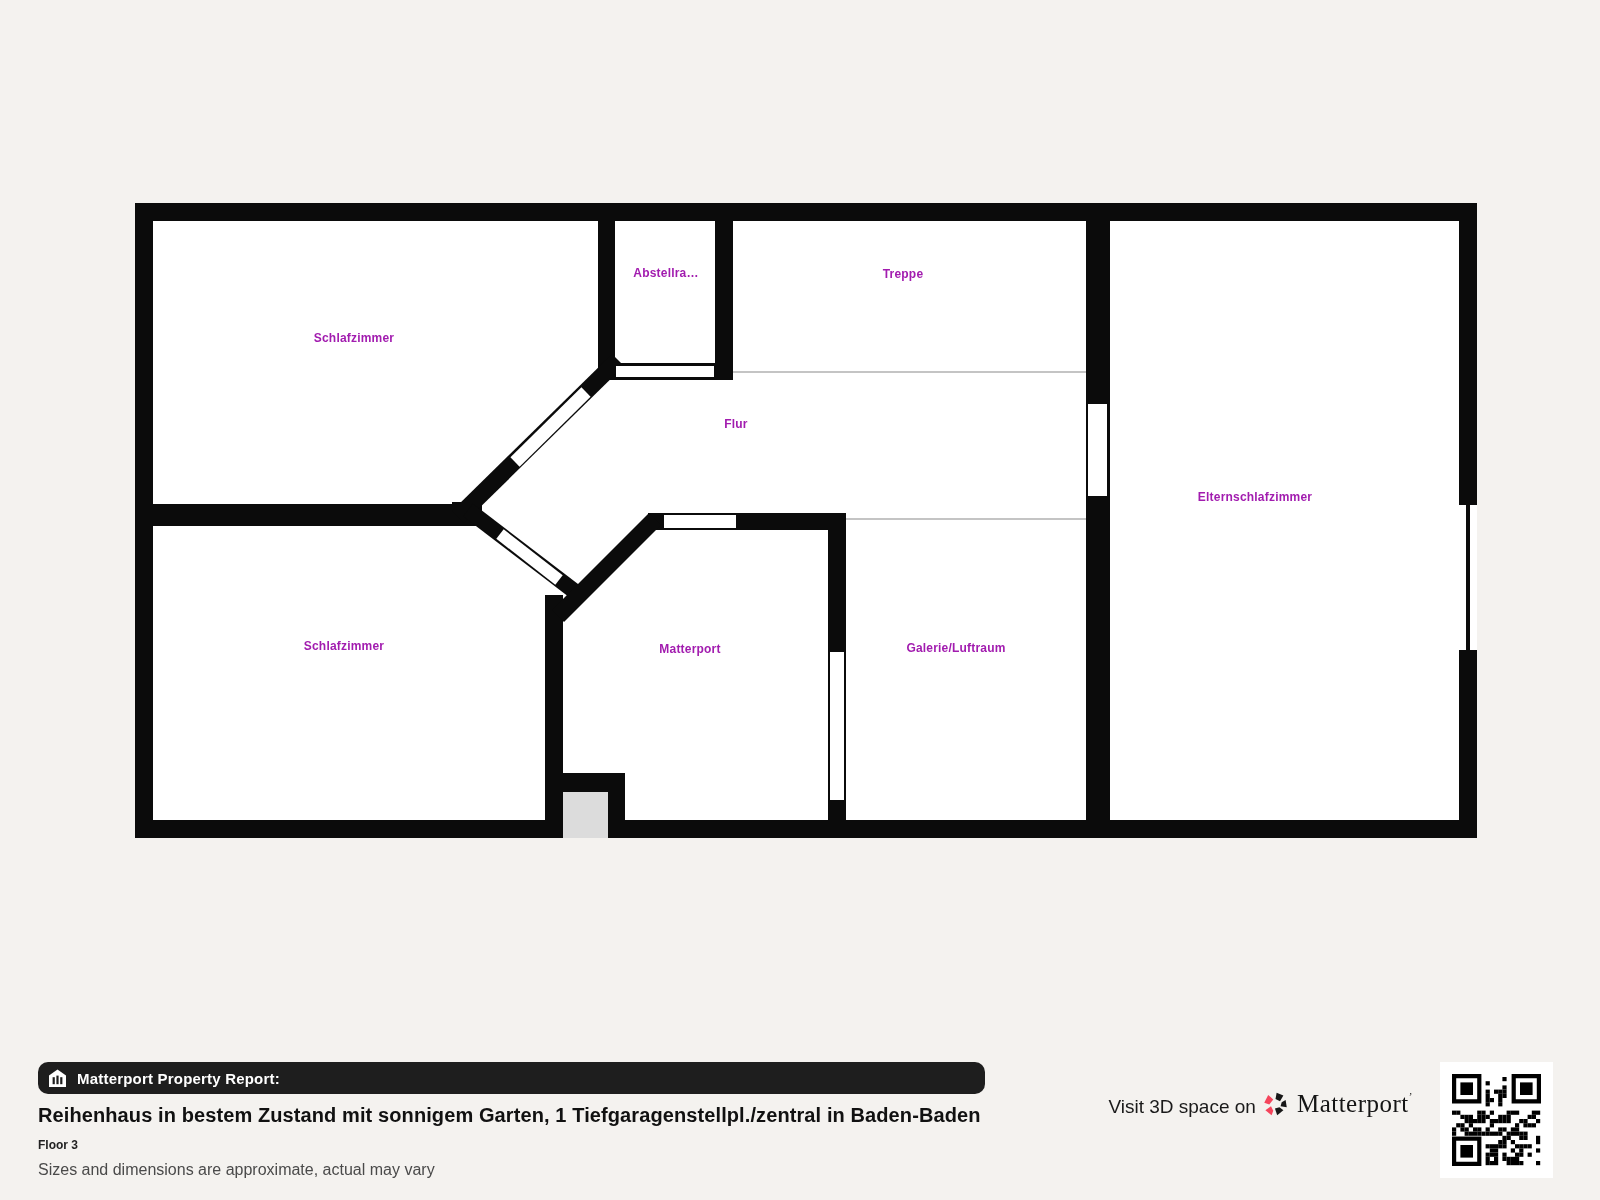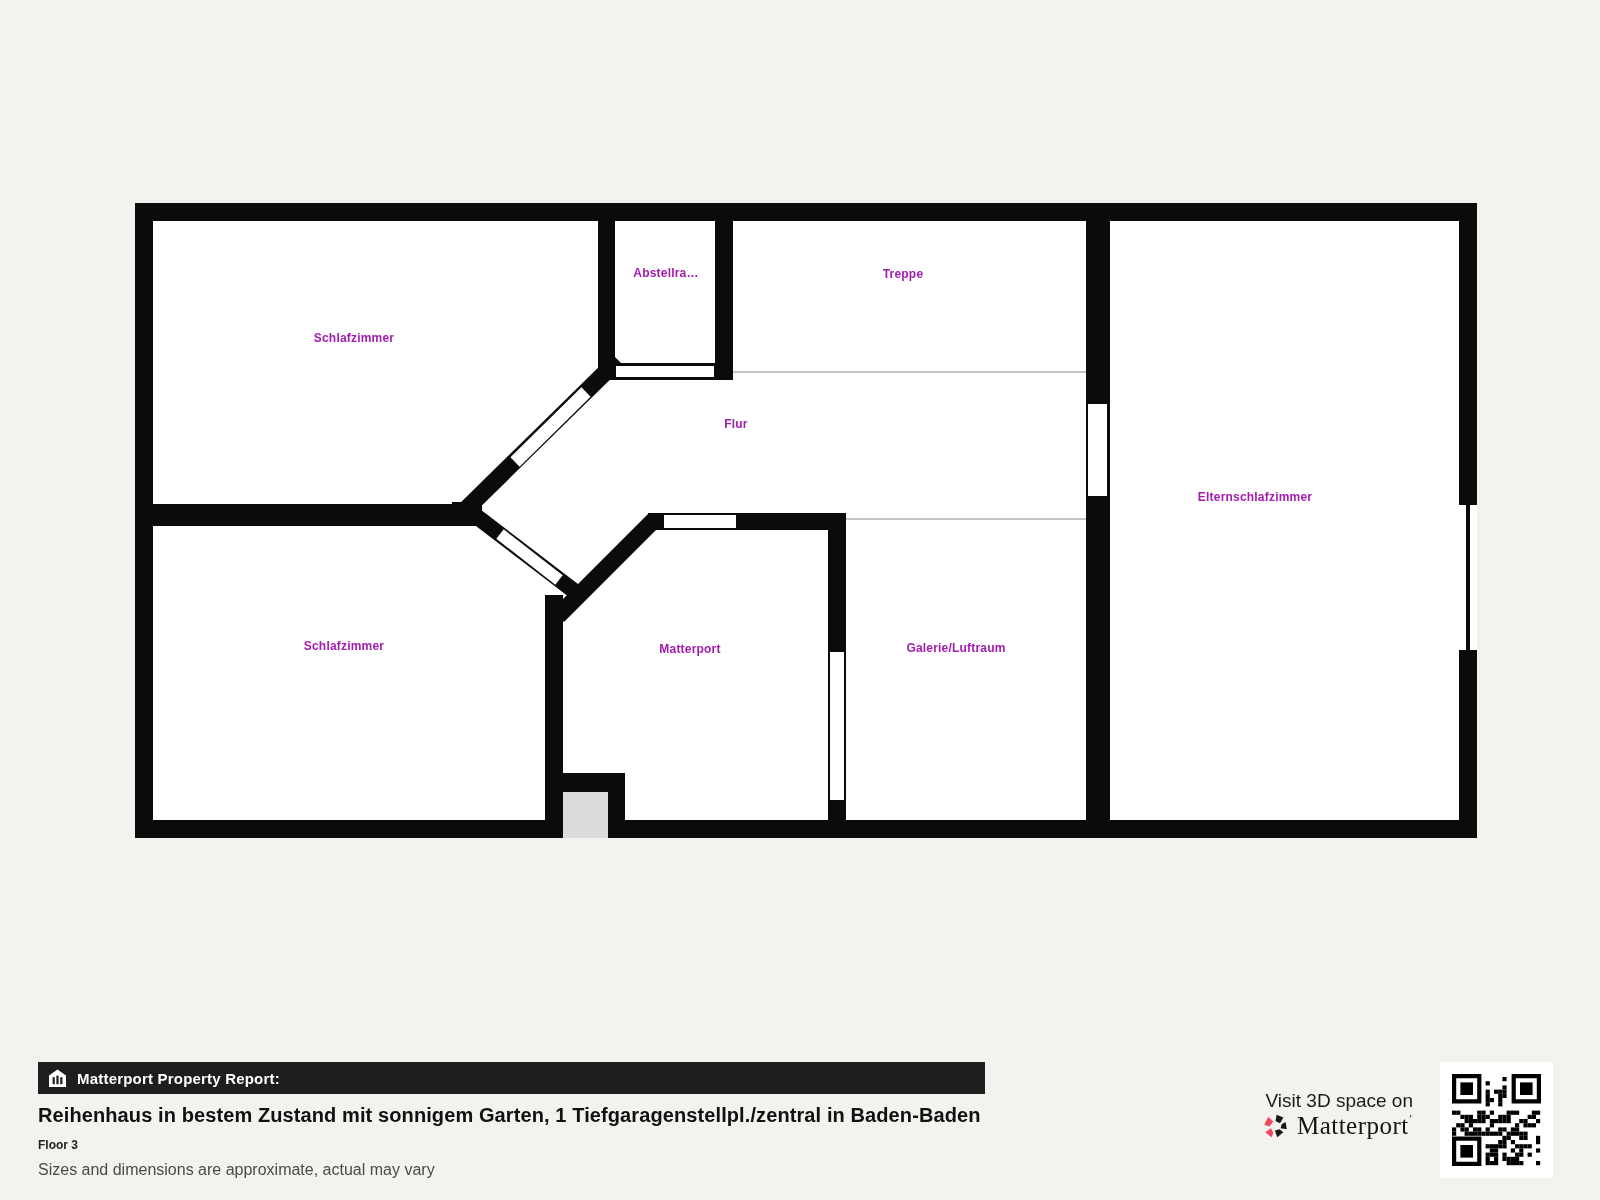--- a/index.html
+++ b/index.html
@@ -20,39 +20,40 @@
     letter-spacing: .2px;
     white-space: nowrap;
   }
   
   .report-bar {
     position: absolute; left: 38px; top: 1062px;
     width: 947px; height: 32px;
     background: #1e1e1e; color: #ffffff;
     display: flex; align-items: center; gap: 10px;
     padding: 0 10px;
+    border-radius: 10px;
   }
   .report-bar .bar-label { font-size: 15px; font-weight: bold; letter-spacing: .2px; }
   .doc-title {
     position: absolute; left: 38px; top: 1104px;
     font-size: 20px; font-weight: bold; color: #111111;
     white-space: nowrap; letter-spacing: .1px;
   }
   .floor-label {
     position: absolute; left: 38px; top: 1138px;
     font-size: 12px; font-weight: bold; color: #222222;
   }
   .disclaimer {
     position: absolute; left: 38px; top: 1161px;
     font-size: 16px; color: #4a4a4a;
   }
   
   .promo {
     position: absolute; right: 187px; top: 1090px;
-    display: flex; flex-direction: column; align-items: flex-end; 
+    display: flex; flex-direction: row; align-items: flex-end; gap: 6px;
   }
   .promo .visit { font-size: 19px; color: #1a1a1a; }
   .promo .brand-row { display: flex; align-items: center; gap: 8px; }
   .promo .brand-name {
     font-family: "Liberation Serif", serif;
     font-size: 25px; color: #151515; letter-spacing: .5px;
   }
   .promo .brand-mark-sup { font-size: 11px; vertical-align: 12px; color: #151515; }
   
   .qr-card {

